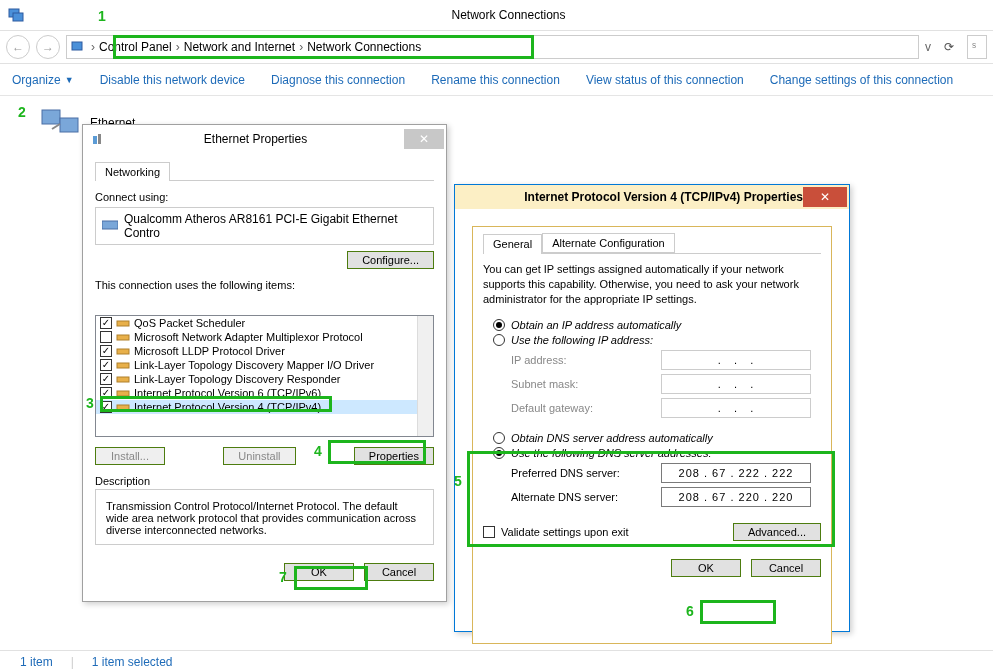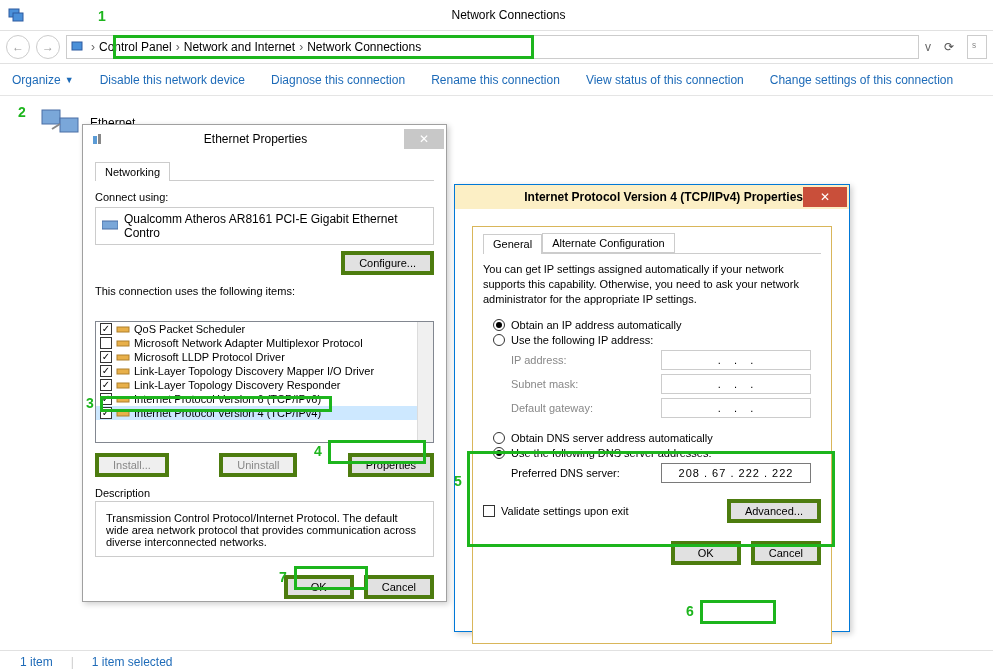--- a/index.html
+++ b/index.html
@@ -25,41 +25,41 @@
 .dlg-titlebar { height:28px; display:flex; align-items:center; padding:0 0 0 8px; background:#fff; }
 .dlg-titlebar .t { flex:1; text-align:center; font-size:12px; }
 .dlg-close { width:40px; height:20px; background:#c8c8c8; color:#fff; display:flex; align-items:center; justify-content:center; margin-right:2px; }
 .dlg-body { padding:8px 12px 12px 12px; }
 .tabs { display:flex; border-bottom:1px solid #ccc; }
 .tab { padding:3px 9px; border:1px solid #ccc; border-bottom:none; background:#fff; font-size:11px; position:relative; top:1px; }
 .tab.active { background:#fff; }
 .group-label { margin:10px 0 4px 0; font-size:11px; }
 .adapter-box { border:1px solid #ccc; padding:4px 6px; font-size:12px; display:flex; align-items:center; gap:6px; }
 .cfg-btn { float:right; margin-top:6px; }
-.btn { border:4px solid #4d7c0f; background:#e1e1e1; padding:2px 14px; font-size:11px; min-width:70px; text-align:center; display:inline-block; }
+.btn { border:1px solid #4d7c0f; background:#e1e1e1; padding:2px 14px; font-size:11px; min-width:70px; text-align:center; display:inline-block; }
 .btn.dis { color:#888; background:#efefef; }
 .proto-list { clear:both; border:1px solid #828790; height:122px; margin-top:24px; overflow:hidden; position:relative; }
 .proto-list .scrollbar { position:absolute; right:0; top:0; width:16px; height:100%; background:#f0f0f0; border-left:1px solid #dcdcdc; }
 .proto-list .scrollbar::before,.proto-list .scrollbar::after { content:""; display:block; height:16px; background:#f0f0f0; text-align:center; }
 .proto-row { display:flex; align-items:center; gap:4px; padding:1px 4px; font-size:11px; }
 .proto-row.selected { background:#cde8ff; }
 .chk { width:12px; height:12px; border:1px solid #333; display:inline-flex; align-items:center; justify-content:center; font-size:10px; line-height:1; background:#fff; }
 .proto-icon { width:14px; height:12px; display:inline-block; }
 .action-row { display:flex; justify-content:space-between; margin-top:10px; gap:8px; }
 .desc-box { margin-top:10px; }
 .desc-label { font-size:11px; }
 .desc-text { border:1px solid #ccc; padding:10px; font-size:11px; height:56px; margin-top:2px; }
 .dlg-bottom { display:flex; justify-content:flex-end; gap:10px; margin-top:18px; }
 .dlg2 { left:454px; top:184px; width:396px; height:448px; border:1px solid #0078d7; }
 .dlg2 .dlg-titlebar { background:#fcefc5; height:24px; }
 .dlg2 .dlg-titlebar .t { text-align:right; color:#000;font-weight:bold; }
 .dlg2 .dlg-close { background:#c94f3a; color:#fff; width:44px; height:20px; }
 .dlg2-inner { border:1px solid #d9b65a; margin:17px; padding:6px 10px 10px 10px; height:calc(100% - 28px); background:#fff; }
 .info-text { font-size:11px; margin:8px 0 12px 0; line-height:1.35; }
-.radio-row { display:flex; align-items:center; gap:6px; font-size:11px; margin:3px 0 3px 10px; }
+.radio-row { display:flex; align-items:center; gap:6px; font-size:11px; margin:3px 0 3px 10px;font-style:italic; }
 .radio { width:12px; height:12px; border:1px solid #333; border-radius:50%; display:inline-flex; align-items:center; justify-content:center; }
 .radio.sel::after { content:""; width:6px; height:6px; background:#000; border-radius:50%; }
 .ipfield-row { display:flex; align-items:center; font-size:11px; margin:4px 0 4px 28px; }
 .ipfield-row .lbl { width:150px; color:#888; }
 .ipfield-row.enabled .lbl { color:#000; }
 .ipbox { border:1px solid #ccc; width:150px; height:20px; display:flex; align-items:center; justify-content:center; gap:2px; font-size:11px; letter-spacing:1px; background:#fff; }
 .ipbox.enabled { border-color:#7a7a7a; }
 .dns-group { border-top:1px dotted transparent; margin-top:10px; }
 .validate-row { display:flex; align-items:center; justify-content:space-between; margin-top:16px; font-size:11px; }
 .hl { position:absolute; border:3px solid #1db51d; pointer-events:none; }
@@ -259,20 +259,24 @@
         <span>Obtain DNS server address automatically</span>
       </div>
       <div class="radio-row">
         <span class="radio sel"></span>
         <span>Use the following DNS server addresses:</span>
       </div>
       <div class="ipfield-row enabled">
           <span class="lbl">Preferred DNS server:</span>
           <span class="ipbox enabled">208 . 67 . 222 . 222</span>
         </div>
+      <div class="ipfield-row enabled">
+          <span class="lbl">Alternate DNS server:</span>
+          <span class="ipbox enabled">208 . 67 . 220 . 220</span>
+        </div>
     </div>
 
     <div class="validate-row">
       <span style="display:flex;align-items:center;gap:6px">
         <span class="chk"></span>
         <span>Validate settings upon exit</span>
       </span>
       <span class="btn">Advanced...</span>
     </div>
     <div class="dlg-bottom" style="margin-top:18px">

